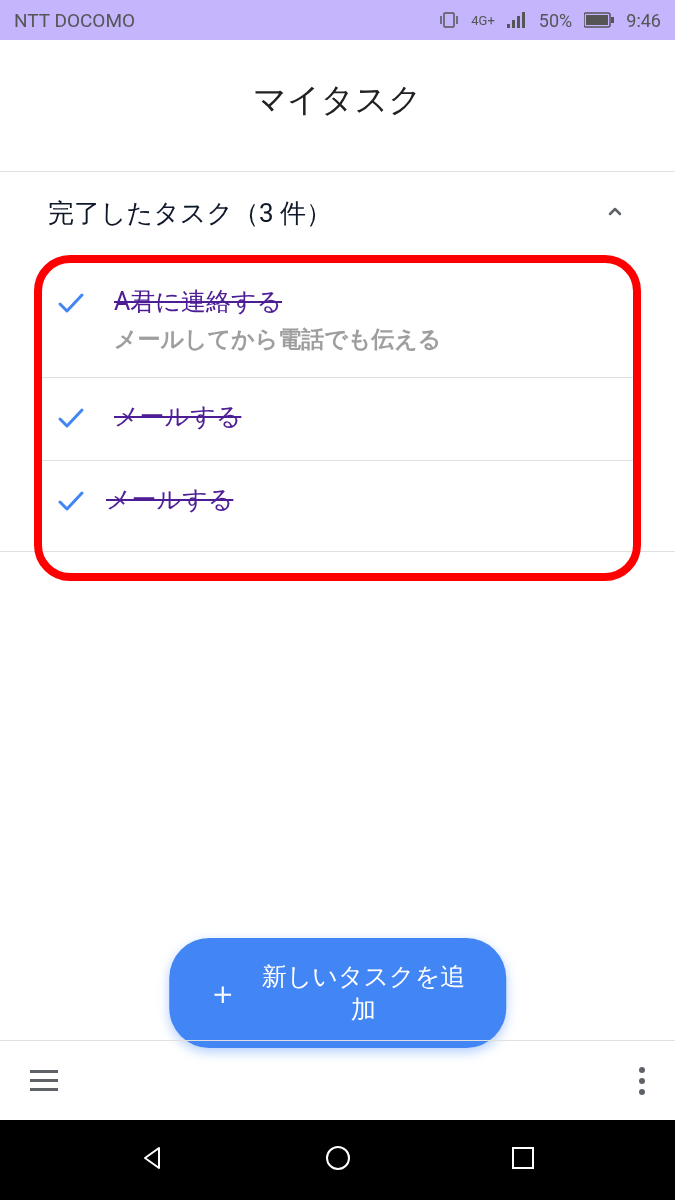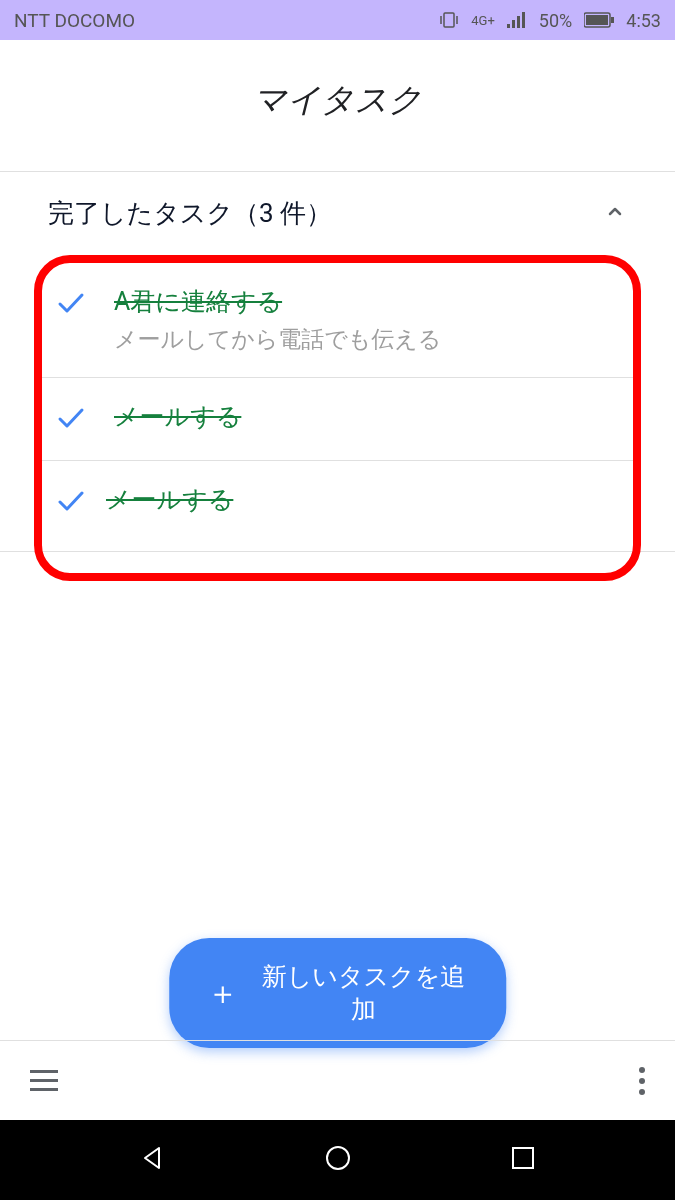--- a/index.html
+++ b/index.html
@@ -34,21 +34,20 @@
       gap: 12px;
       font-size: 18px;
     }
     .status-icon {
       display: inline-flex;
       align-items: center;
     }
     .header {
       text-align: center;
       padding: 38px 0 48px;
-      font-style: italic;
     }
     .header-title {
       font-size: 33px;
       font-weight: 500;
       color: #202124;
     }
     .section-divider {
       border-top: 1px solid #e0e0e0;
     }
     .completed-header {
@@ -83,27 +82,28 @@
     }
     .check-icon {
       flex-shrink: 0;
       margin-top: 2px;
     }
     .task-content {
       flex: 1;
     }
     .task-title {
       font-size: 25px;
-      color: #15803d;
+      color: #4c1d95;
       text-decoration: line-through;
     }
     .task-subtitle {
       font-size: 23px;
       color: #9e9e9e;
       margin-top: 6px;
+      font-weight: bold;
     }
     .fab {
       position: absolute;
       bottom: 152px;
       left: 50%;
       transform: translateX(-50%);
       background: #4285f4;
       color: white;
       border: none;
       border-radius: 40px;
@@ -192,21 +192,21 @@
         </svg>
     </span>
     <span>50%</span>
     <span class="status-icon">
       <svg width="30" height="16" viewBox="0 0 30 16">
           <rect x="0" y="1" width="26" height="14" rx="2" fill="none" stroke="#555" stroke-width="1.5"></rect>
           <rect x="2" y="3" width="22" height="10" fill="#555"></rect>
           <rect x="27" y="5" width="3" height="6" fill="#555"></rect>
         </svg>
     </span>
-    <span>4:53</span>
+    <span>9:46</span>
   </div>
 </div>
 
 <div class="header">
   <div class="header-title">マイタスク</div>
 </div>
 
 <div class="section-divider"></div>
 
 <div class="completed-header">

